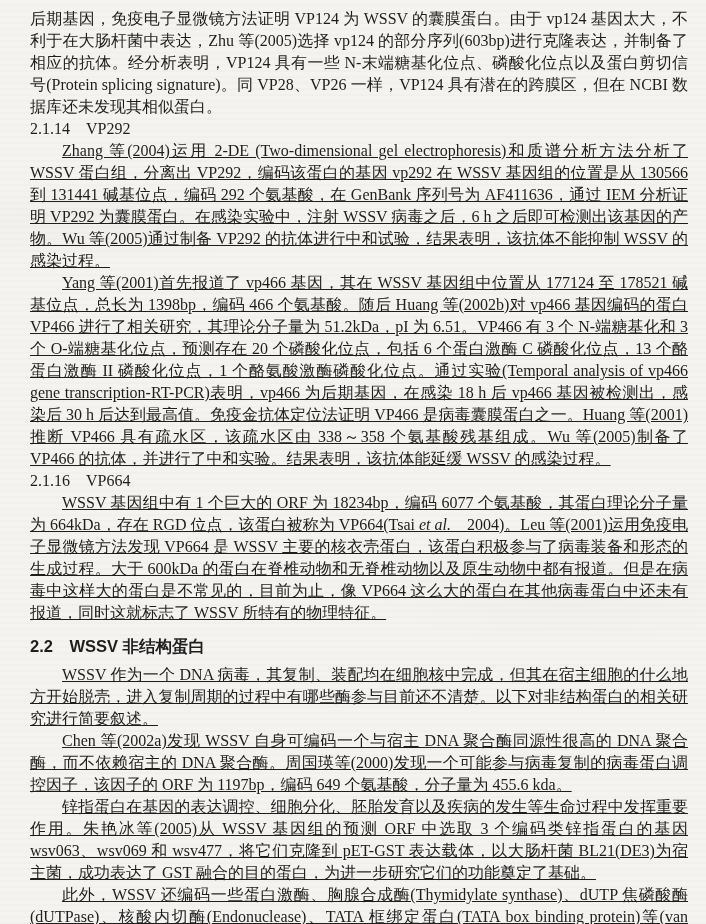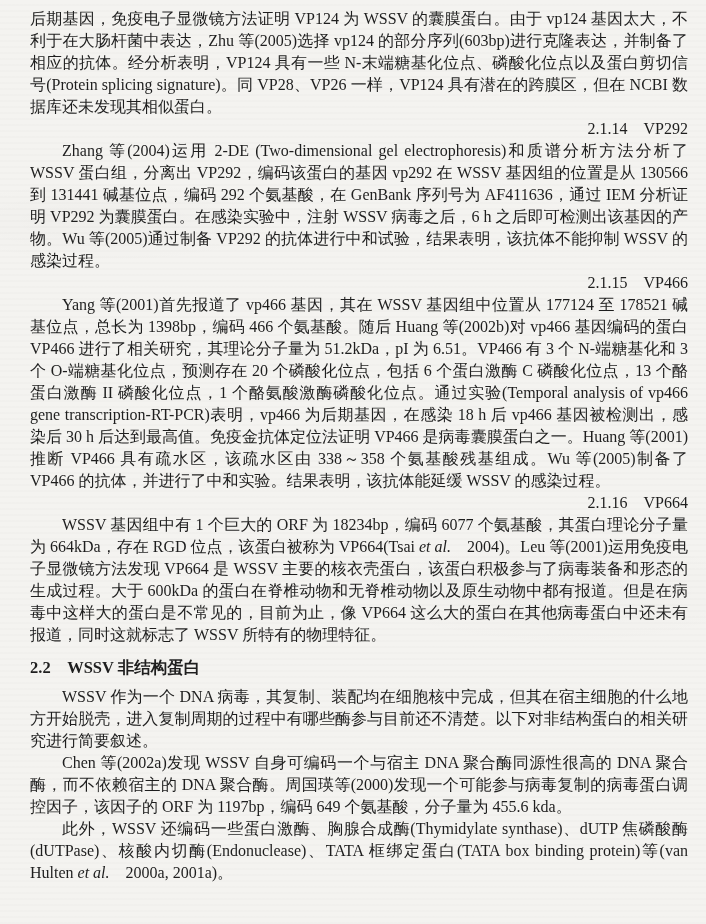--- a/index.html
+++ b/index.html
@@ -16,40 +16,40 @@
     color:#1e1e1e;
     font-size:16px;
     line-height:22px;
     position:relative;
     background-image:
       radial-gradient(ellipse 260px 60px at 15% 24%, rgba(0,0,0,0.018), transparent 70%),
       radial-gradient(ellipse 300px 80px at 80% 64%, rgba(0,0,0,0.015), transparent 70%),
       repeating-linear-gradient(0deg, rgba(0,0,0,0.012) 0 2px, transparent 2px 6px);
   }
   .block{ text-align:justify; text-justify:inter-ideograph; }
-  .p{ text-indent:2em; }
+  .p{ text-indent:2em;text-decoration:underline; }
   .p-cont{ text-indent:0; }
-  .h-sub{ text-align:right; text-indent:0; }
+  .h-sub{ text-align:left; text-indent:0; }
   .h-bold{
     font-weight:bold;
-    font-family:Liberation Serif, serif;
+    font-family:Liberation Sans, sans-serif;
     font-size:16.5px;
     margin:11px 0 7px;
     text-align:left;
   }
   .it{ font-style:italic; }
 </style>
 </head>
 <body style="background: rgb(244, 243, 240);">
 
 <div class="page" style="color: rgb(30, 30, 30);">
     <div class="block p-cont"><span>后期基因，免疫电子显微镜方法证明 VP124 为 WSSV 的囊膜蛋白。由于 vp124 基因太大，不利于在大肠杆菌中表达，Zhu 等(2005)选择 vp124 的部分序列(603bp)进行克隆表达，并制备了相应的抗体。经分析表明，VP124 具有一些 N-末端糖基化位点、磷酸化位点以及蛋白剪切信号(Protein splicing signature)。同 VP28、VP26 一样，VP124 具有潜在的跨膜区，但在 NCBI 数据库还未发现其相似蛋白。</span></div>
     <div class="block h-sub"><span>2.1.14　VP292</span></div>
     <div class="block p"><span>Zhang 等(2004)运用 2-DE (Two-dimensional gel electrophoresis)和质谱分析方法分析了 WSSV 蛋白组，分离出 VP292，编码该蛋白的基因 vp292 在 WSSV 基因组的位置是从 130566 到 131441 碱基位点，编码 292 个氨基酸，在 GenBank 序列号为 AF411636，通过 IEM 分析证明 VP292 为囊膜蛋白。在感染实验中，注射 WSSV 病毒之后，6 h 之后即可检测出该基因的产物。Wu 等(2005)通过制备 VP292 的抗体进行中和试验，结果表明，该抗体不能抑制 WSSV 的感染过程。</span></div>
-    <div class="block h-sub"><span>2.1.15　VP466</span></div>
     <div class="block p"><span>Yang 等(2001)首先报道了 vp466 基因，其在 WSSV 基因组中位置从 177124 至 178521 碱基位点，总长为 1398bp，编码 466 个氨基酸。随后 Huang 等(2002b)对 vp466 基因编码的蛋白 VP466 进行了相关研究，其理论分子量为 51.2kDa，pI 为 6.51。VP466 有 3 个 N-端糖基化和 3 个 O-端糖基化位点，预测存在 20 个磷酸化位点，包括 6 个蛋白激酶 C 磷酸化位点，13 个酪蛋白激酶 II 磷酸化位点，1 个酪氨酸激酶磷酸化位点。通过实验(Temporal analysis of vp466 gene transcription-RT-PCR)表明，vp466 为后期基因，在感染 18 h 后 vp466 基因被检测出，感染后 30 h 后达到最高值。免疫金抗体定位法证明 VP466 是病毒囊膜蛋白之一。Huang 等(2001)推断 VP466 具有疏水区，该疏水区由 338～358 个氨基酸残基组成。Wu 等(2005)制备了 VP466 的抗体，并进行了中和实验。结果表明，该抗体能延缓 WSSV 的感染过程。</span></div>
     <div class="block h-sub"><span>2.1.16　VP664</span></div>
     <div class="block p"><span>WSSV 基因组中有 1 个巨大的 ORF 为 18234bp，编码 6077 个氨基酸，其蛋白理论分子量为 664kDa，存在 RGD 位点，该蛋白被称为 VP664(Tsai </span><span class="it">et al.</span><span>　2004)。Leu 等(2001)运用免疫电子显微镜方法发现 VP664 是 WSSV 主要的核衣壳蛋白，该蛋白积极参与了病毒装备和形态的生成过程。大于 600kDa 的蛋白在脊椎动物和无脊椎动物以及原生动物中都有报道。但是在病毒中这样大的蛋白是不常见的，目前为止，像 VP664 这么大的蛋白在其他病毒蛋白中还未有报道，同时这就标志了 WSSV 所特有的物理特征。</span></div>
     <div class="block h-bold"><span>2.2　WSSV 非结构蛋白</span></div>
     <div class="block p"><span>WSSV 作为一个 DNA 病毒，其复制、装配均在细胞核中完成，但其在宿主细胞的什么地方开始脱壳，进入复制周期的过程中有哪些酶参与目前还不清楚。以下对非结构蛋白的相关研究进行简要叙述。</span></div>
     <div class="block p"><span>Chen 等(2002a)发现 WSSV 自身可编码一个与宿主 DNA 聚合酶同源性很高的 DNA 聚合酶，而不依赖宿主的 DNA 聚合酶。周国瑛等(2000)发现一个可能参与病毒复制的病毒蛋白调控因子，该因子的 ORF 为 1197bp，编码 649 个氨基酸，分子量为 455.6 kda。</span></div>
+    <div class="block p"><span>锌指蛋白在基因的表达调控、细胞分化、胚胎发育以及疾病的发生等生命过程中发挥重要作用。朱艳冰等(2005)从 WSSV 基因组的预测 ORF 中选取 3 个编码类锌指蛋白的基因 wsv063、wsv069 和 wsv477，将它们克隆到 pET-GST 表达载体，以大肠杆菌 BL21(DE3)为宿主菌，成功表达了 GST 融合的目的蛋白，为进一步研究它们的功能奠定了基础。</span></div>
     <div class="block p"><span>此外，WSSV 还编码一些蛋白激酶、胸腺合成酶(Thymidylate synthase)、dUTP 焦磷酸酶(dUTPase)、核酸内切酶(Endonuclease)、TATA 框绑定蛋白(TATA box binding protein)等(van Hulten </span><span class="it">et al.</span><span>　2000a, 2001a)。</span></div>
   </div>
 
 </body></html>

